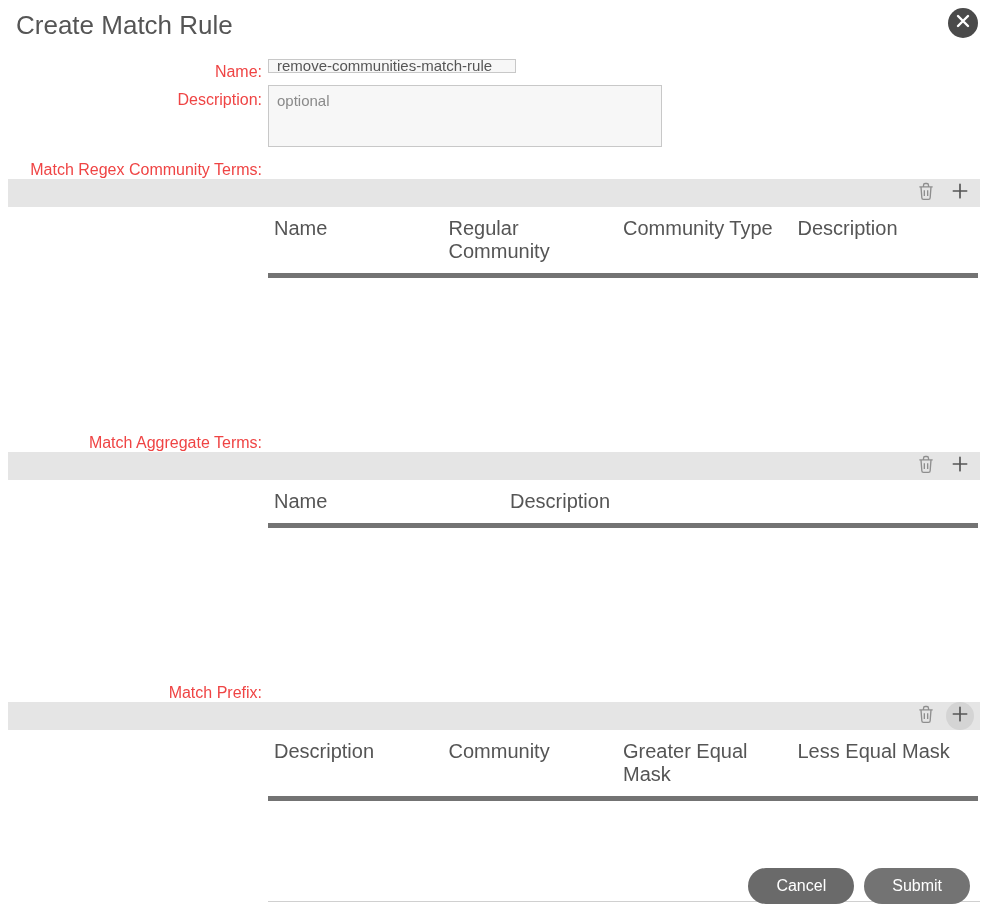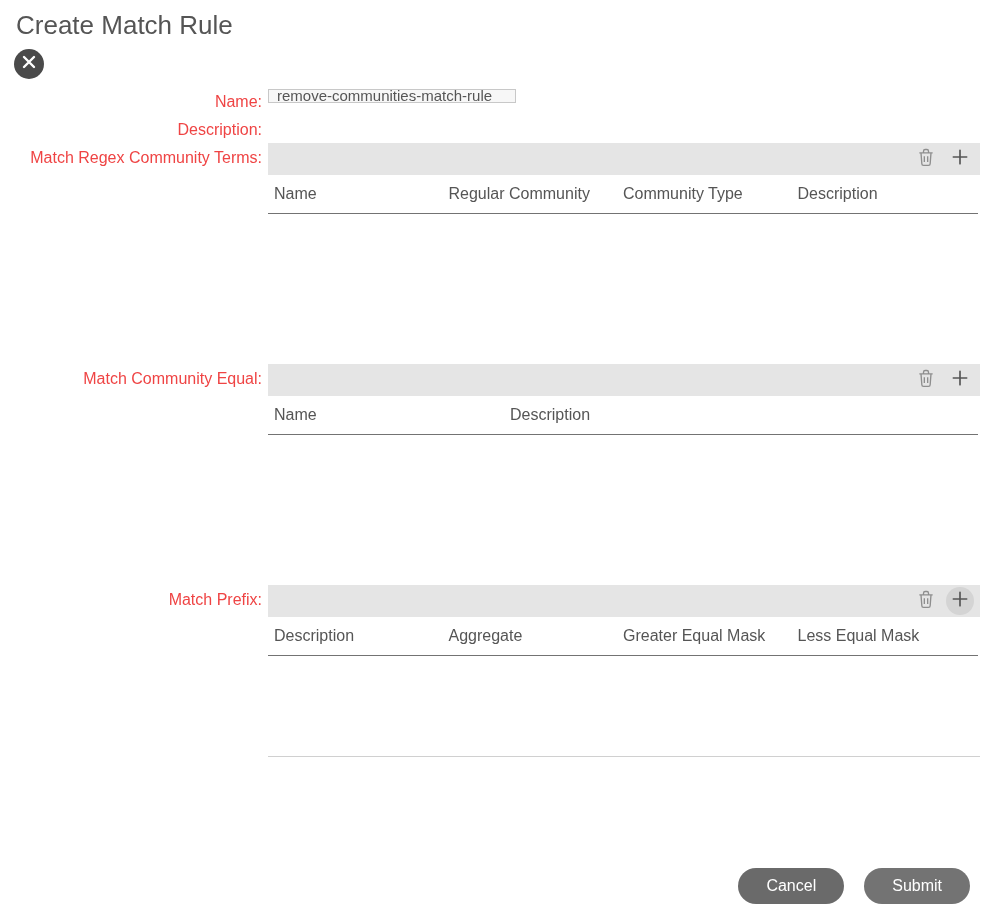--- a/index.html
+++ b/index.html
@@ -13,21 +13,20 @@
     position: relative;
   }
   .dialog {
     padding: 8px 8px 0 8px;
   }
   .header {
     display: flex;
     align-items: flex-start;
     justify-content: space-between;
     padding: 0 0 8px 6px;
-    flex-direction: column;
   }
   .title {
     font-size: 26px;
     font-weight: 400;
     color: #555;
     margin: 2px 0 8px 2px;
   }
   .close {
     width: 30px;
     height: 30px;
@@ -72,21 +71,21 @@
     color: #555;
     width: 394px;
     height: 62px;
     resize: none;
     font-family: inherit;
   }
   ::placeholder { color: #8a8a8a; }
 
   .section { margin-top: 2px; margin-bottom: 50px;}
   .section:last-child { margin-bottom: 22px; }
-  .section-row { display:flex; align-items: stretch; }
+  .section-row { display:flex; align-items: stretch; flex-direction: column; }
   .section-row .label-col { padding-top: 6px; }
   .toolbar {
     background: #e5e5e5;
     height: 32px;
     flex: 1;
     display: flex;
     justify-content: flex-end;
     align-items: center;
     gap: 6px;
     padding-right: 6px;
@@ -101,39 +100,39 @@
   .icon-btn.focused {
     background: #d4d4d4;
   }
   .table {
     margin-left: 260px;
     margin-right: 2px;
   }
   .thead-row {
     display:flex;
     padding: 10px 6px 10px 6px;
-    border-bottom: 1px solid #737373;
-    font-size: 16px;
+    border-bottom: 5px solid #737373;
+    font-size: 20px;
     color:#555;
   }
   .thead-row > div { flex:1; padding-right:10px; }
   .tbody-empty {
     height: 100px;
   }
   .sep {
     margin-left: 260px;
     border-top: 1px solid #d0d0d0;
   }
 
   .footer {
     position: absolute;
     right: 18px;
     bottom: 10px;
     display:flex;
-    gap: 20px;
+    gap: 10px;
   }
   .btn {
     height: 36px;
     border-radius: 18px;
     padding: 0 28px;
     font-size: 16px;
     display:flex; align-items:center; justify-content:center;
     cursor:pointer;
     color:#fff;
     border:none;
@@ -161,20 +160,23 @@
 
     <div class="row">
       <div class="label-col">Name:</div>
       <div class="field-col">
         <input type="text" value="remove-communities-match-rule" style="">
       </div>
     </div>
 
     <div class="row">
       <div class="label-col">Description:</div>
+      <div class="field-col">
+        <textarea placeholder="optional" style=""></textarea>
+      </div>
     </div>
 
     <div class="section">
       <div class="section-row">
         <div class="label-col">Match Regex Community Terms:</div>
         <div class="toolbar">
           <div class="icon-btn">
             <span>
               <svg viewBox="0 0 24 24" fill="none" stroke="#8e8e8e" stroke-width="1.6">
                   <path d="M4 7h16M9 7V5a2 2 0 0 1 2-2h2a2 2 0 0 1 2 2v2M6 7l1 13a2 2 0 0 0 2 2h6a2 2 0 0 0 2-2l1-13"></path>
@@ -197,21 +199,21 @@
           <div>Regular Community</div>
           <div>Community Type</div>
           <div>Description</div>
         </div>
         <div class="tbody-empty"></div>
       </div>
     </div>
 
     <div class="section">
       <div class="section-row">
-        <div class="label-col">Match Community Equal:</div>
+        <div class="label-col">Match Aggregate Terms:</div>
         <div class="toolbar">
           <div class="icon-btn">
             <span>
               <svg viewBox="0 0 24 24" fill="none" stroke="#8e8e8e" stroke-width="1.6">
                   <path d="M4 7h16M9 7V5a2 2 0 0 1 2-2h2a2 2 0 0 1 2 2v2M6 7l1 13a2 2 0 0 0 2 2h6a2 2 0 0 0 2-2l1-13"></path>
                   <path d="M10 11v7M14 11v7"></path>
                 </svg>
             </span>
           </div>
           <div class="icon-btn">
@@ -249,21 +251,21 @@
               <svg viewBox="0 0 24 24">
                   <path d="M12 4v16M4 12h16" stroke="#555" stroke-width="2" stroke-linecap="round"></path>
                 </svg>
             </span>
           </div>
         </div>
       </div>
       <div class="table">
         <div class="thead-row">
           <div>Description</div>
-          <div>Aggregate</div>
+          <div>Community</div>
           <div>Greater Equal Mask</div>
           <div>Less Equal Mask</div>
         </div>
         <div class="tbody-empty"></div>
       </div>
       <div class="sep"></div>
     </div>
 
   </div>
 

